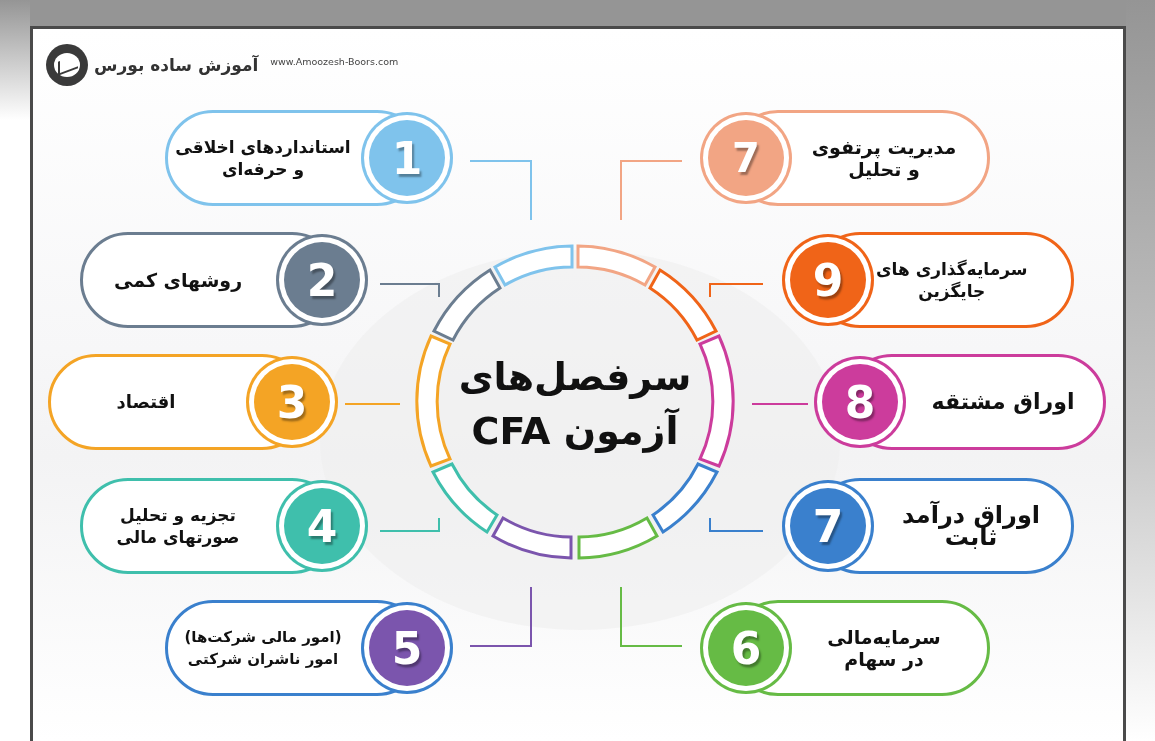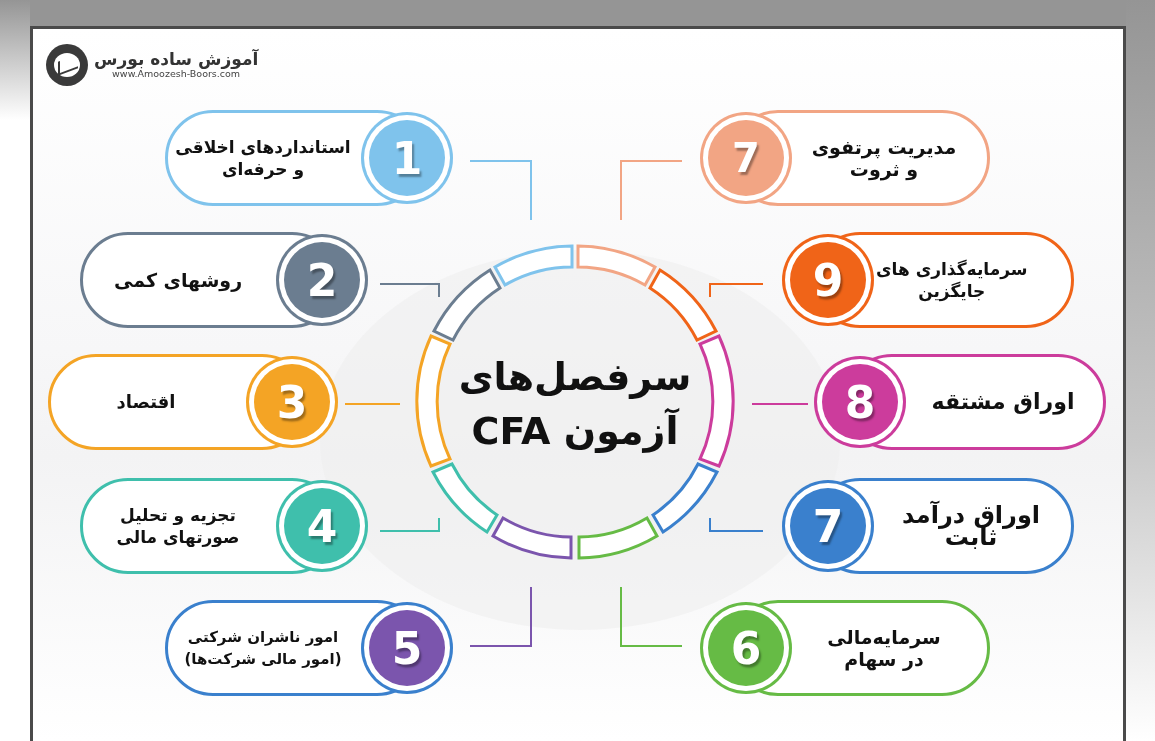--- a/index.html
+++ b/index.html
@@ -7,21 +7,21 @@
   .frame-top{position:absolute;left:0;top:0;width:1155px;height:26px;background:#959595;}
   .frame-left{position:absolute;left:0;top:0;width:30px;height:120px;background:linear-gradient(#959595,#ffffff);}
   .frame-right{position:absolute;left:1126px;top:0;width:29px;height:741px;background:linear-gradient(#959595 0%,#c8c8c8 60%,#ffffff 100%);}
   .panel{position:absolute;left:30px;top:26px;width:1096px;height:715px;background:linear-gradient(#ffffff 0%,#f7f7f8 45%,#f3f3f4 60%,#ffffff 100%);border-top:3px solid #4a4a4a;border-left:3px solid #4a4a4a;border-right:3px solid #4a4a4a;box-sizing:border-box;}
   .map-blob{position:absolute;border-radius:50%;background:#eeeeef;opacity:.6;}
 
   .logo{position:absolute;left:46px;top:44px;display:flex;align-items:center;gap:6px;}
   .logo-globe{width:42px;height:42px;border-radius:50%;background:#3a3a3a;position:relative;overflow:hidden;}
   .logo-globe:before{content:"";position:absolute;left:8px;top:9px;width:26px;height:24px;border-radius:50%;background:#ffffff;}
   .logo-globe:after{content:"";position:absolute;left:12px;top:14px;width:18px;height:12px;border-left:2px solid #3a3a3a;border-bottom:2px solid #3a3a3a;transform:skewY(-20deg);}
-  .logo-text{display:flex;flex-direction:column;align-items:center;}
+  .logo-text{display:flex;align-items:flex-start;gap:12px;}
   .logo-title{font-size:17px;font-weight:bold;color:#333;direction:rtl;line-height:18px;}
   .logo-url{font-size:9.5px;color:#444;line-height:12px;}
 
   .card{position:absolute;height:96px;}
   .card .pill{position:absolute;top:0;height:96px;box-sizing:border-box;background:#ffffff;border:3px solid;border-radius:48px;}
   .card .badge{position:absolute;top:10px;width:76px;height:76px;border-radius:50%;display:flex;align-items:center;justify-content:center;color:#fff;font-weight:bold;font-size:44px;text-shadow:2px 3px 2px rgba(0,0,0,.35);box-shadow:0 0 0 5px #ffffff,0 0 0 8px var(--c);}
   .card .label{position:absolute;top:0;height:96px;display:flex;align-items:center;justify-content:center;text-align:center;direction:rtl;font-weight:bold;color:#111;font-size:17px;line-height:22px;}
 
   .conn{position:absolute;border-color:var(--c);border-style:solid;border-width:0;}
 
@@ -116,33 +116,33 @@
         <div>صورتهای مالی</div>
       </div>
   </div>
 </div>
 
 <div class="card" style="left:165px;top:600px;width:290px;--c:#7b55ad;">
   <div class="pill" style="left:0;width:260px;border-color:#3a80cd;"></div>
   <div class="badge" style="left:204px;background:#7b55ad;box-shadow:0 0 0 5px #ffffff,0 0 0 8px #3a80cd;">5</div>
   <div class="label" style="left:0;width:196px;font-size:15px;">
     <div>
+        <div>(امور مالی شرکت‌ها)</div>
         <div>امور ناشران شرکتی</div>
-        <div>(امور مالی شرکت‌ها)</div>
       </div>
   </div>
 </div>
 
 <div class="card" style="left:700px;top:110px;width:290px;--c:#f2a584;">
   <div class="pill" style="left:30px;width:260px;border-color:#f2a584;"></div>
   <div class="badge" style="left:8px;background:#f2a584;font-size:40px;">7</div>
   <div class="label" style="left:94px;width:180px;font-size:19px;justify-content:center;">
     <div>
         <div>مدیریت پرتفوی</div>
-        <div>و ثروت</div>
+        <div>و تحلیل</div>
       </div>
   </div>
 </div>
 
 <div class="card" style="left:782px;top:232px;width:292px;--c:#f06418;">
   <div class="pill" style="left:30px;width:262px;border-color:#f06418;"></div>
   <div class="badge" style="left:8px;background:#f06418;">9</div>
   <div class="label" style="left:94px;width:184px;justify-content:flex-end;">
     <div>
         <div>سرمایه‌گذاری های</div>

